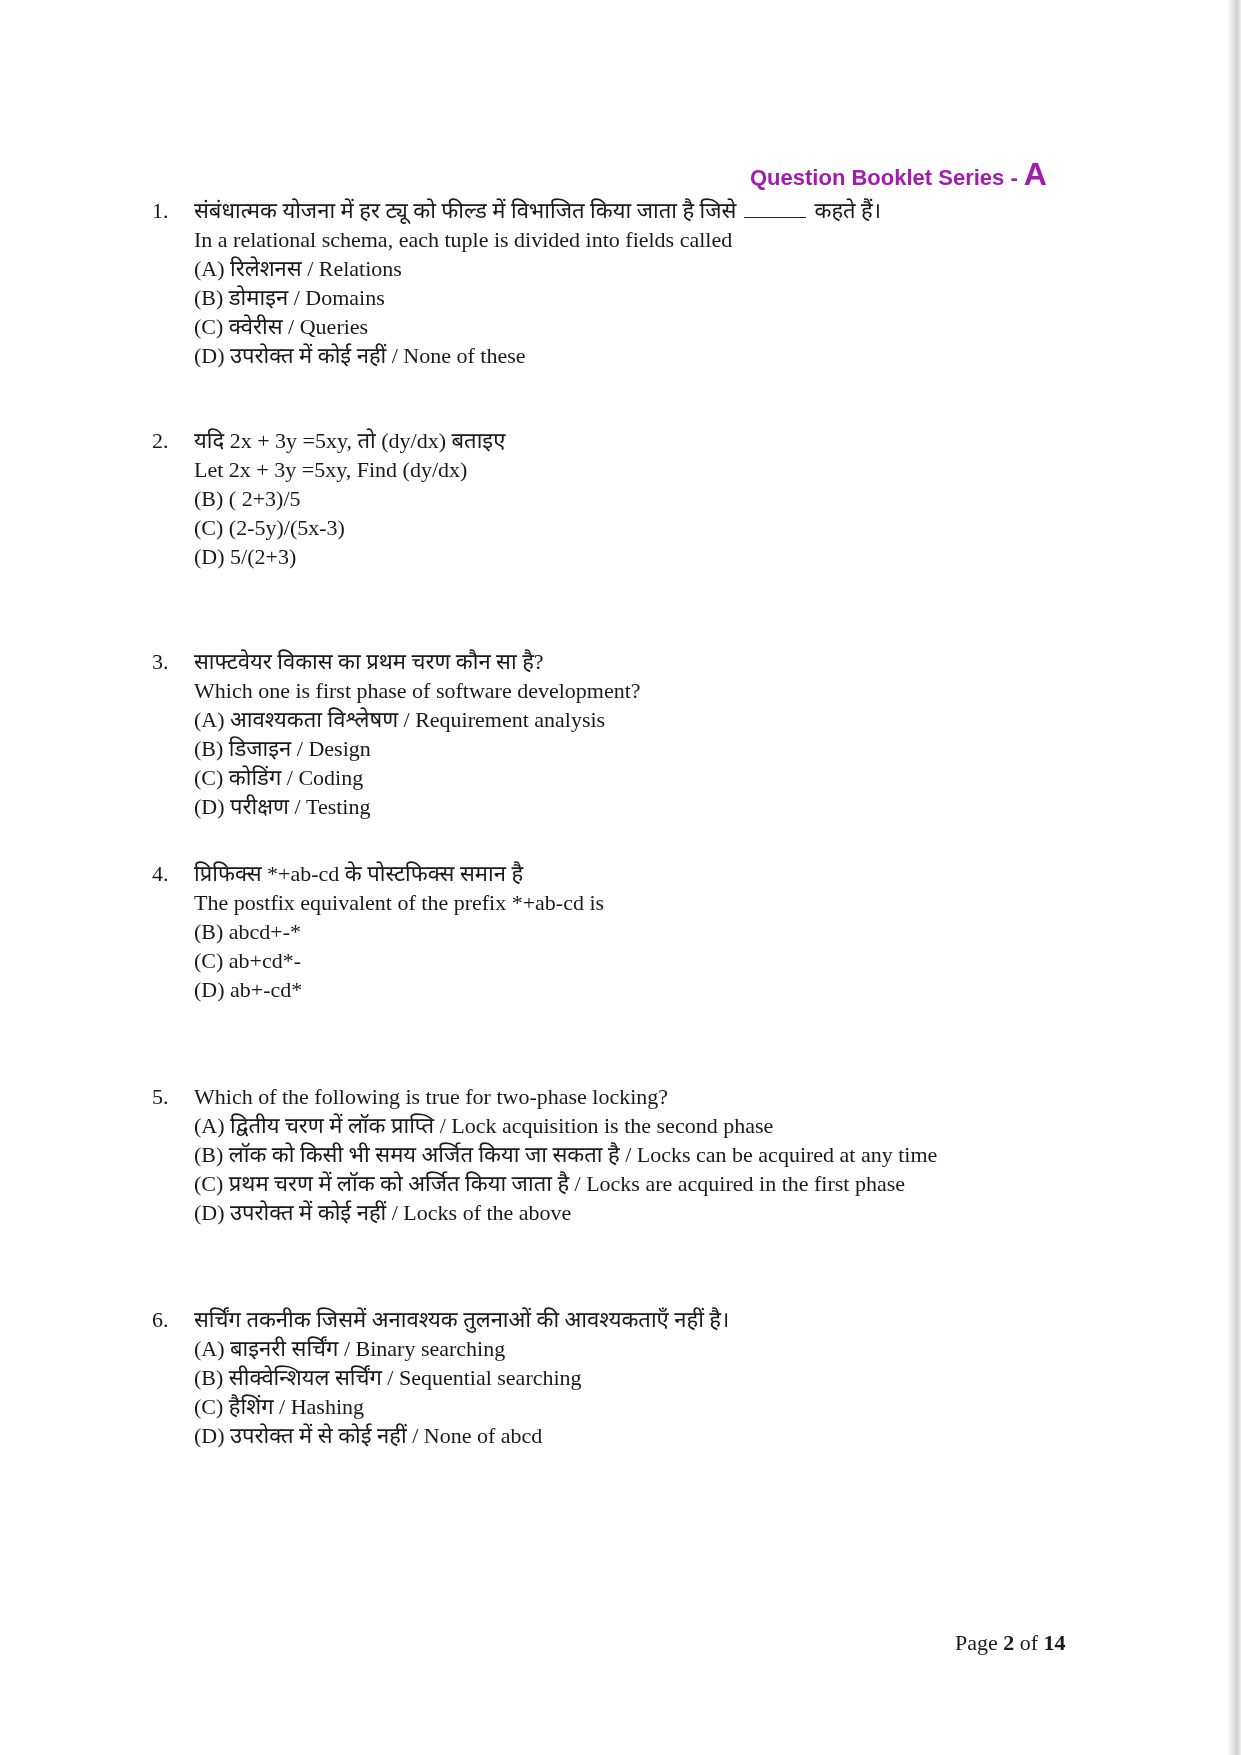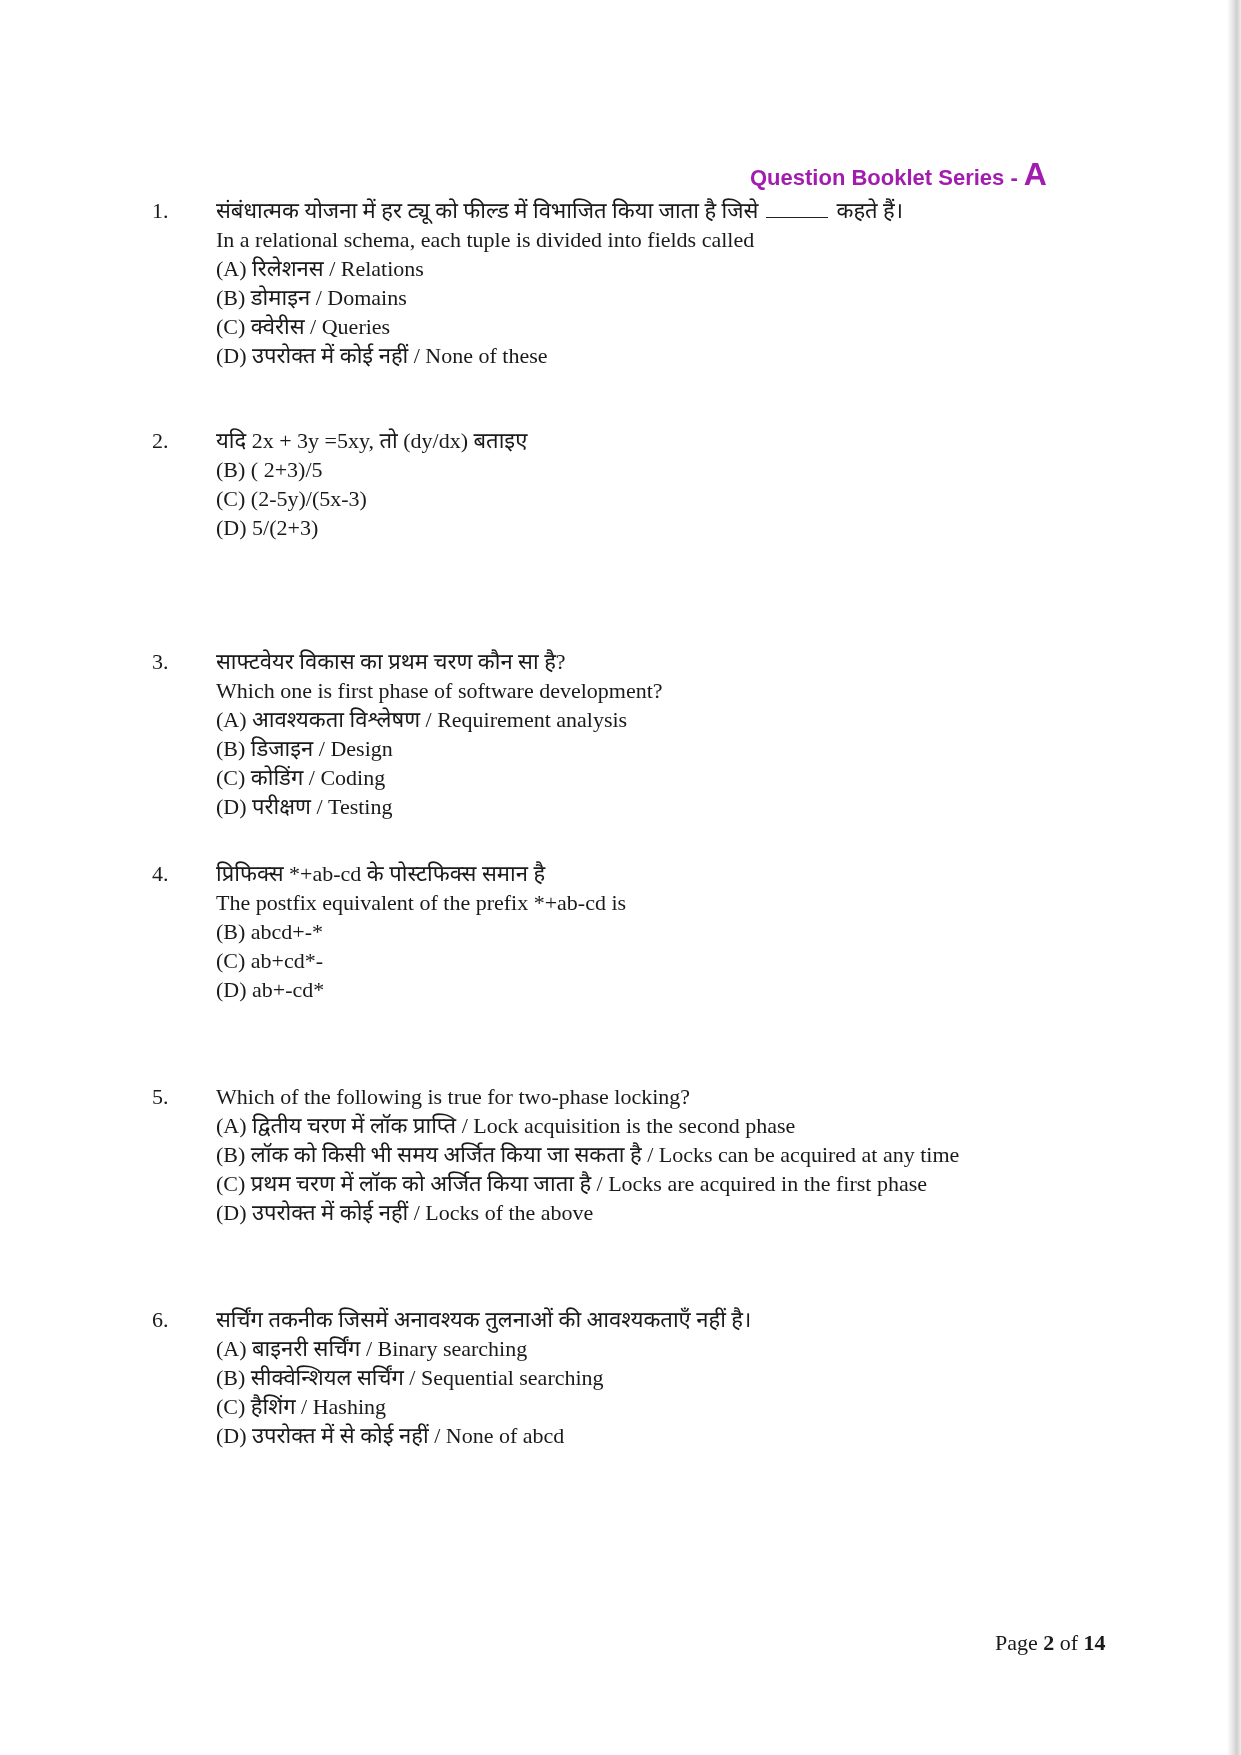--- a/index.html
+++ b/index.html
@@ -7,24 +7,24 @@
     width: 1241px; height: 1755px; background: #ffffff; position: relative;
     font-family: "Liberation Serif", "DejaVu Serif", serif; color: #1a1a1a; overflow: hidden;
   }
   .edge { position: absolute; right: 0; top: 0; width: 14px; height: 1755px;
     background: linear-gradient(to right, #ffffff, #e6e6e6 40%, #cfcfcf 70%, #eeeeee); }
   .series { position: absolute; top: 156px; left: 750px; font-family: "Liberation Sans", "DejaVu Sans", sans-serif;
     font-weight: bold; font-size: 22px; color: #a21caf; }
   .series .letter { font-size: 32px; font-weight: bold; }
   .q { position: absolute; left: 152px; font-size: 22px; line-height: 29px; }
   .qnum { position: absolute; left: 0; width: 40px; }
-  .qbody { margin-left: 64px; }
+  .qbody { margin-left: 42px; }
   .line { white-space: nowrap; }
   .blank { display: inline-block; width: 62px; border-bottom: 1.5px solid #222; height: 18px; margin: 0 8px; }
-  .footer { position: absolute; top: 1630px; left: 955px; font-size: 22px; margin-left: 40px; }
+  .footer { position: absolute; top: 1630px; left: 955px; font-size: 22px; }
   .footer b { font-weight: bold; }
 </style>
 </head>
 <body>
 
 <div class="edge"></div>
 
 <div class="series">
   <span>Question Booklet Series -</span>
   <span class="letter">A</span>
@@ -41,20 +41,21 @@
     <div class="line">(B) डोमाइन / Domains</div>
     <div class="line">(C) क्वेरीस / Queries</div>
     <div class="line">(D) उपरोक्त में कोई नहीं / None of these</div>
   </div>
 </div>
 
 <div class="q" style="top:426px;">
   <span class="qnum">2.</span>
   <div class="qbody">
     <div class="line">यदि 2x + 3y =5xy, तो (dy/dx) बताइए</div>
+    <div class="line">Let 2x + 3y =5xy, Find (dy/dx)</div>
     <div class="line">(B) ( 2+3)/5</div>
     <div class="line">(C) (2-5y)/(5x-3)</div>
     <div class="line">(D) 5/(2+3)</div>
   </div>
 </div>
 
 <div class="q" style="top:647px;">
   <span class="qnum">3.</span>
   <div class="qbody">
     <div class="line">साफ्टवेयर विकास का प्रथम चरण कौन सा है?</div>

